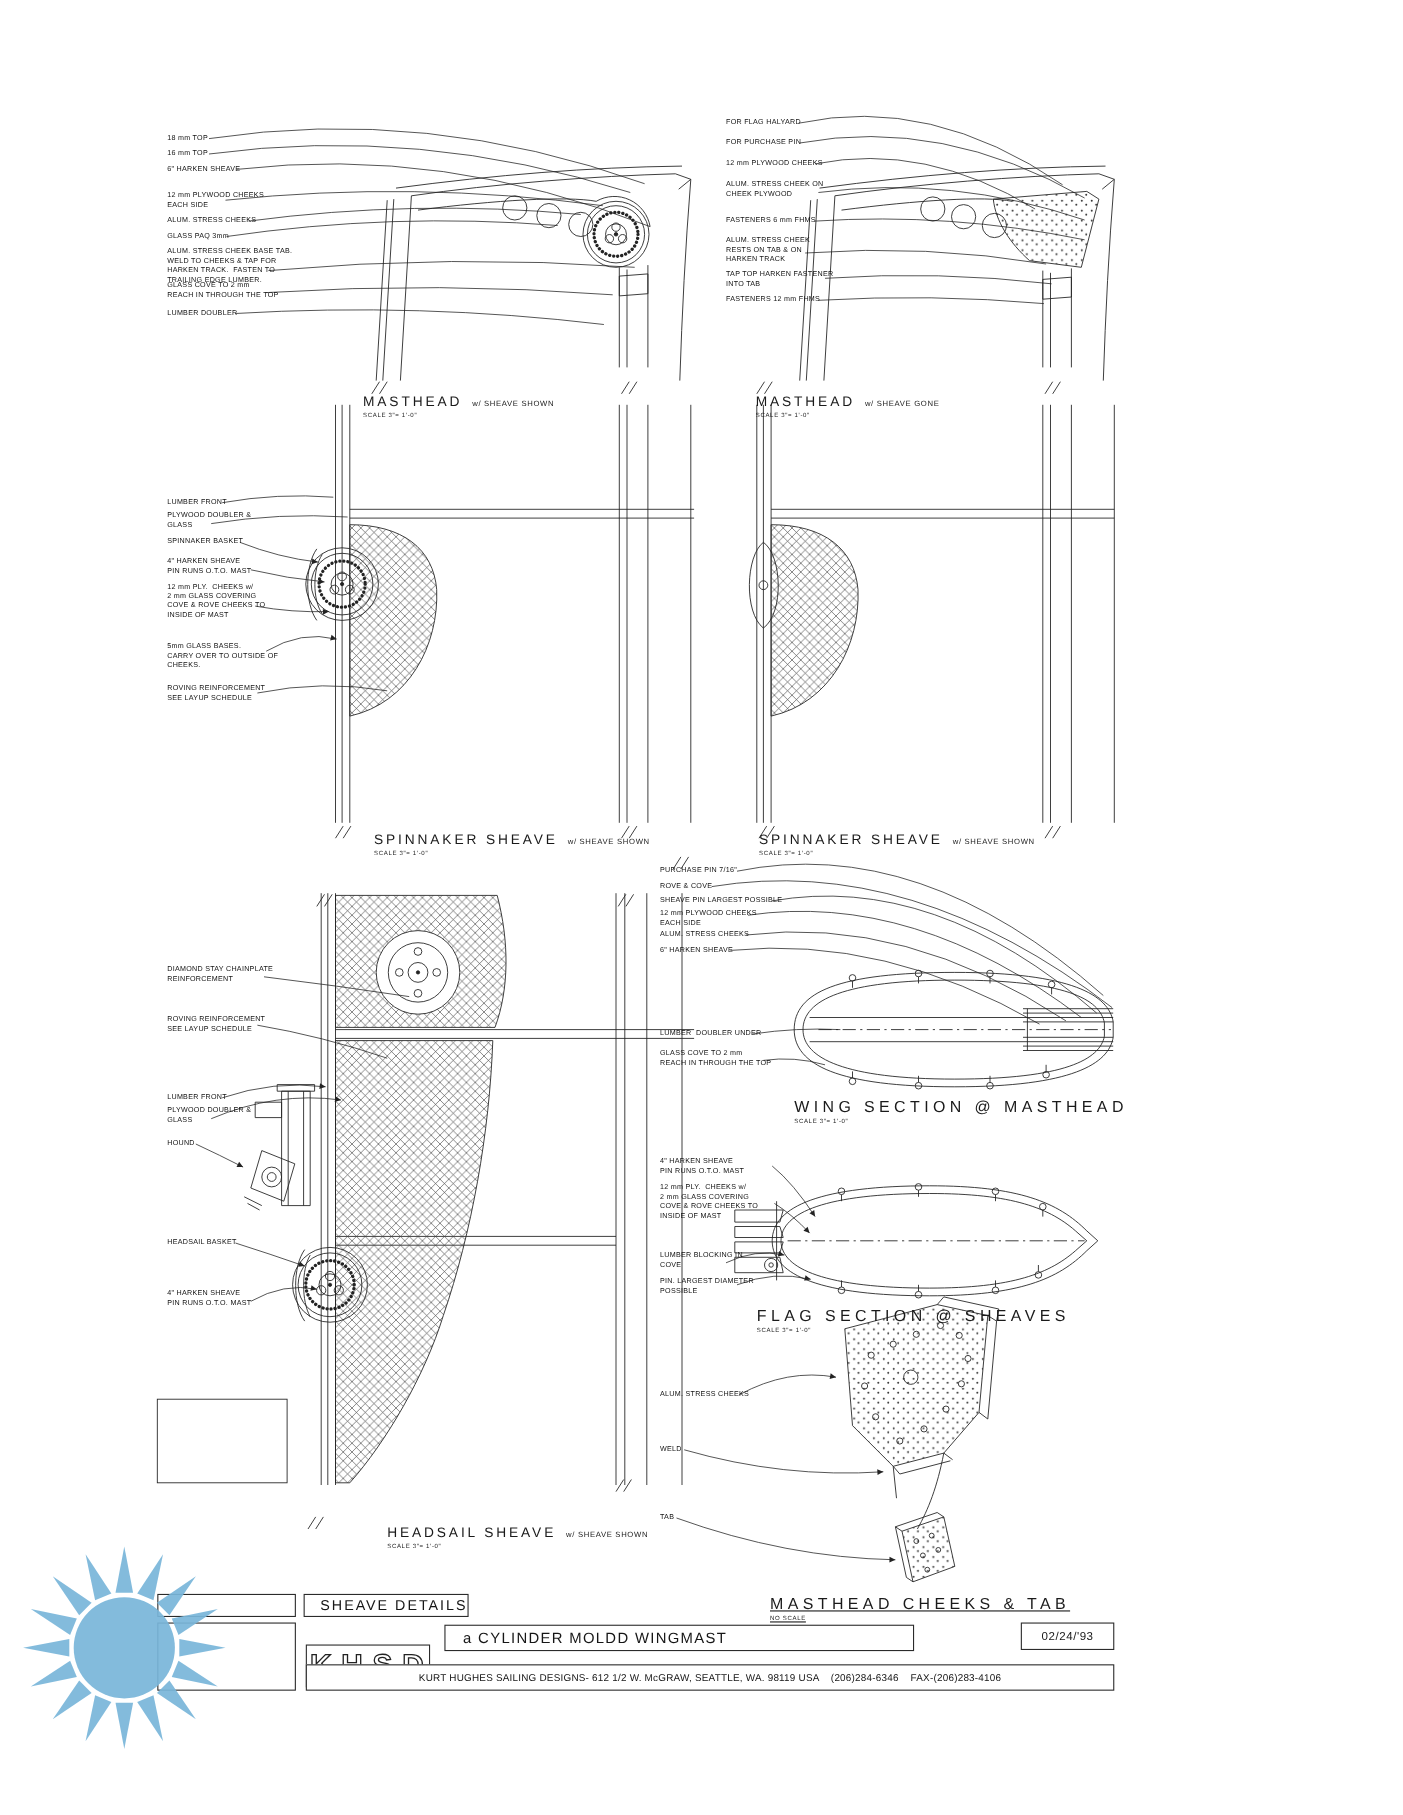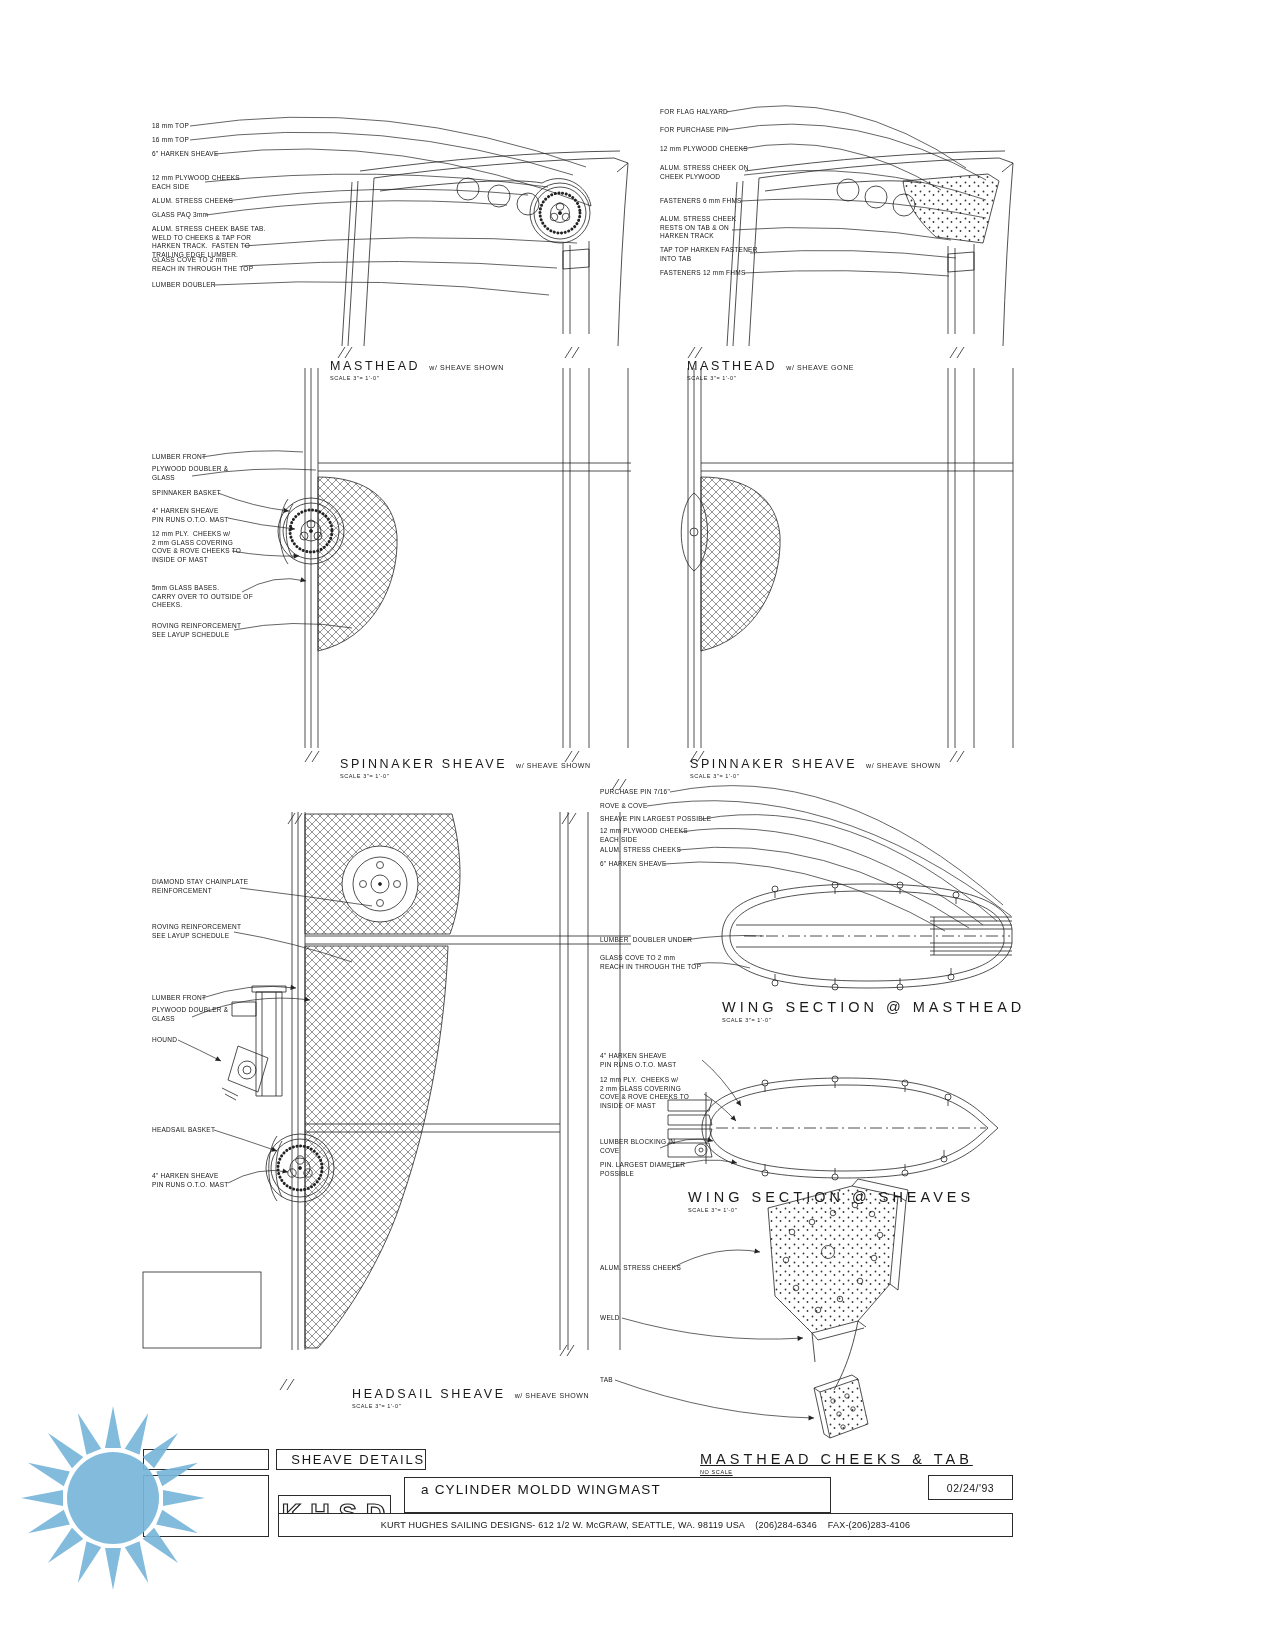--- a/index.html
+++ b/index.html
@@ -18,21 +18,21 @@
   .leader-arrow{fill:#232323;stroke:none;}
   
   .tb{position:absolute;z-index:3;border:1.3px solid #2b2b2b;background:#fff;box-sizing:border-box;}
   .tb-sheave{left:276px;top:1449px;width:150px;height:21px;font-size:13px;letter-spacing:1.8px;
              text-align:right;padding-top:2px;}
   .tb-empty-a{left:143px;top:1449px;width:126px;height:21px;}
   .tb-empty-b{left:143px;top:1475px;width:126px;height:62px;}
   .tb-khsd{left:278px;top:1475px;width:113px;height:39px;display:flex;align-items:center;
            justify-content:center;font-size:27px;font-weight:bold;letter-spacing:9px;
            padding-left:7px;color:#fff;margin-top:20px;-webkit-text-stroke:1.2px #222;}
-  .tb-title{left:404px;top:1477px;width:427px;height:36px;font-size:13.5px;letter-spacing:1.2px;
+  .tb-title{left:404px;top:1477px;width:427px;height:24px;font-size:13.5px;letter-spacing:1.2px;
             padding:4px 0 0 16px;}
   .tb-date{left:928px;top:1475px;width:85px;height:25px;font-size:10.5px;letter-spacing:.5px;
            text-align:center;padding-top:6px;}
   .tb-address{left:278px;top:1513px;width:735px;height:24px;font-size:9px;letter-spacing:.2px;
               text-align:center;padding-top:6px;white-space:pre;}
   
   .wm{position:absolute;left:198px;top:1426px;z-index:6;font-family:"DejaVu Sans",sans-serif;
       font-weight:bold;font-size:108px;letter-spacing:-1px;line-height:1;
       color:rgba(166,208,233,.62);-webkit-text-stroke:2.6px rgba(84,152,196,.85);
       pointer-events:none;white-space:nowrap;}
@@ -394,21 +394,21 @@
       <div class="callout" style="left: 600px; top: 788px;">PURCHASE PIN 7/16"</div>
       <div class="callout" style="left: 600px; top: 802px;">ROVE &amp; COVE</div>
       <div class="callout" style="left: 600px; top: 815px;">SHEAVE PIN LARGEST POSSIBLE</div>
       <div class="callout" style="left: 600px; top: 827px;">12 mm PLYWOOD CHEEKS
 EACH SIDE</div>
       <div class="callout" style="left: 600px; top: 846px;">ALUM. STRESS CHEEKS</div>
       <div class="callout" style="left: 600px; top: 860px;">6" HARKEN SHEAVE</div>
       <div class="callout" style="left: 600px; top: 936px;">LUMBER  DOUBLER UNDER</div>
       <div class="callout" style="left: 600px; top: 954px;">GLASS COVE TO 2 mm
 REACH IN THROUGH THE TOP</div>
-      <div class="sec-title big" style="left: 688px; top: 1188px;"><span class="tname">WING SECTION @ SHEAVES</span><div class="tscale">SCALE 3"= 1'-0"</div></div>
+      <div class="sec-title big" style="left: 688px; top: 1188px;"><span class="tname">FLAG SECTION @ SHEAVES</span><div class="tscale">SCALE 3"= 1'-0"</div></div>
       <div class="callout" style="left: 600px; top: 1052px;">4" HARKEN SHEAVE
 PIN RUNS O.T.O. MAST</div>
       <div class="callout" style="left: 600px; top: 1076px;">12 mm PLY.  CHEEKS w/
 2 mm GLASS COVERING
 COVE &amp; ROVE CHEEKS TO
 INSIDE OF MAST</div>
       <div class="callout" style="left: 600px; top: 1138px;">LUMBER BLOCKING IN
 COVE</div>
       <div class="callout" style="left: 600px; top: 1161px;">PIN. LARGEST DIAMETER
 POSSIBLE</div>

